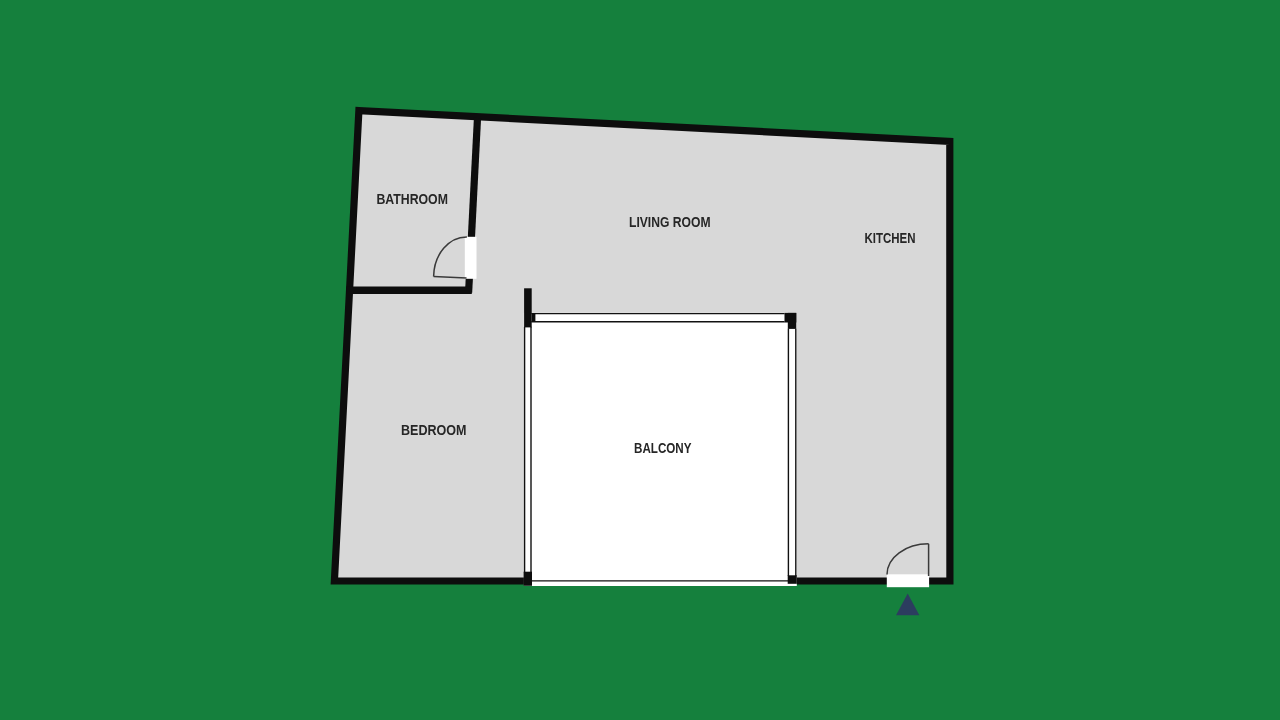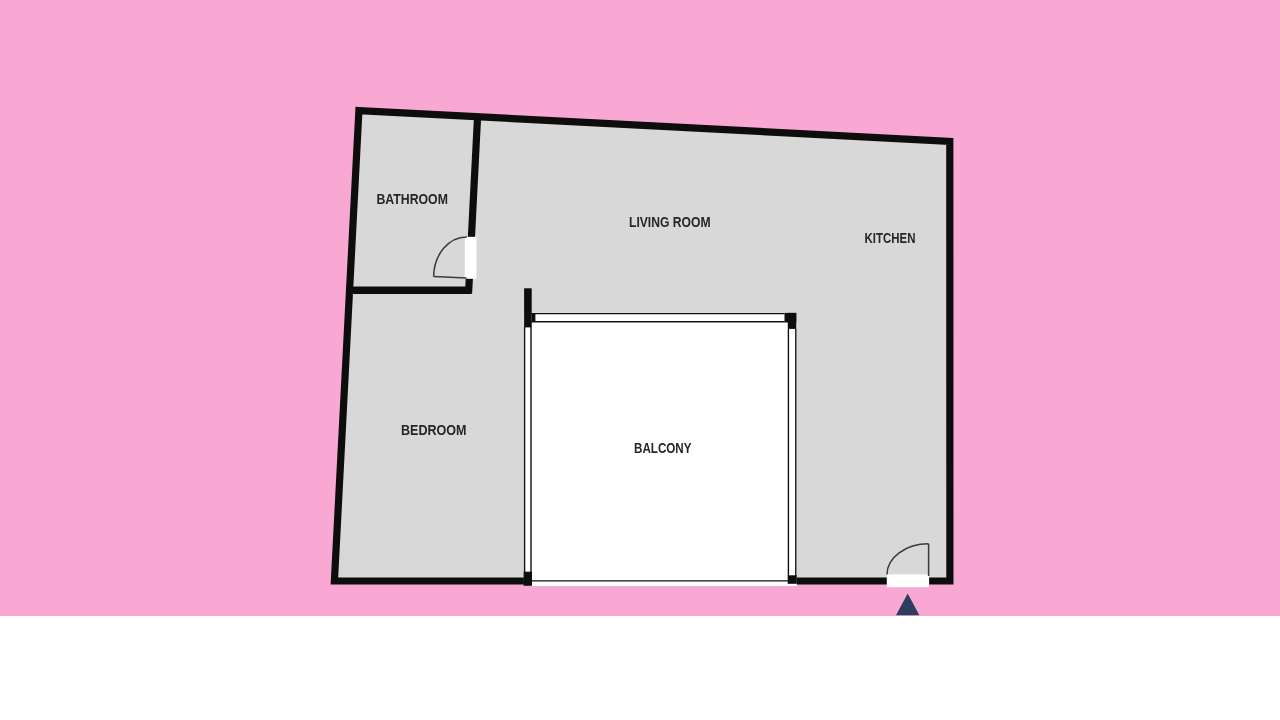--- a/index.html
+++ b/index.html
@@ -1,16 +1,16 @@
 <!DOCTYPE html>
 <html><head>
 <meta charset="utf-8">
 <style>
   html,body{margin:0;padding:0;background:#ffffff;}
-  .page{position:relative;width:1280px;height:616px;background:#f9a8d4;overflow:hidden;
+  .page{position:relative;width:1280px;height:720px;background:#15803d;overflow:hidden;
         font-family:"Liberation Sans", sans-serif;}
   svg{position:absolute;left:0;top:0;}
   text{font-family:"Liberation Sans", sans-serif;font-weight:bold;fill:#262626;}
 </style>
 </head>
 <body>
 
 <div class="page">
 <svg width="1280" height="720" viewBox="0 0 1280 720">
 

